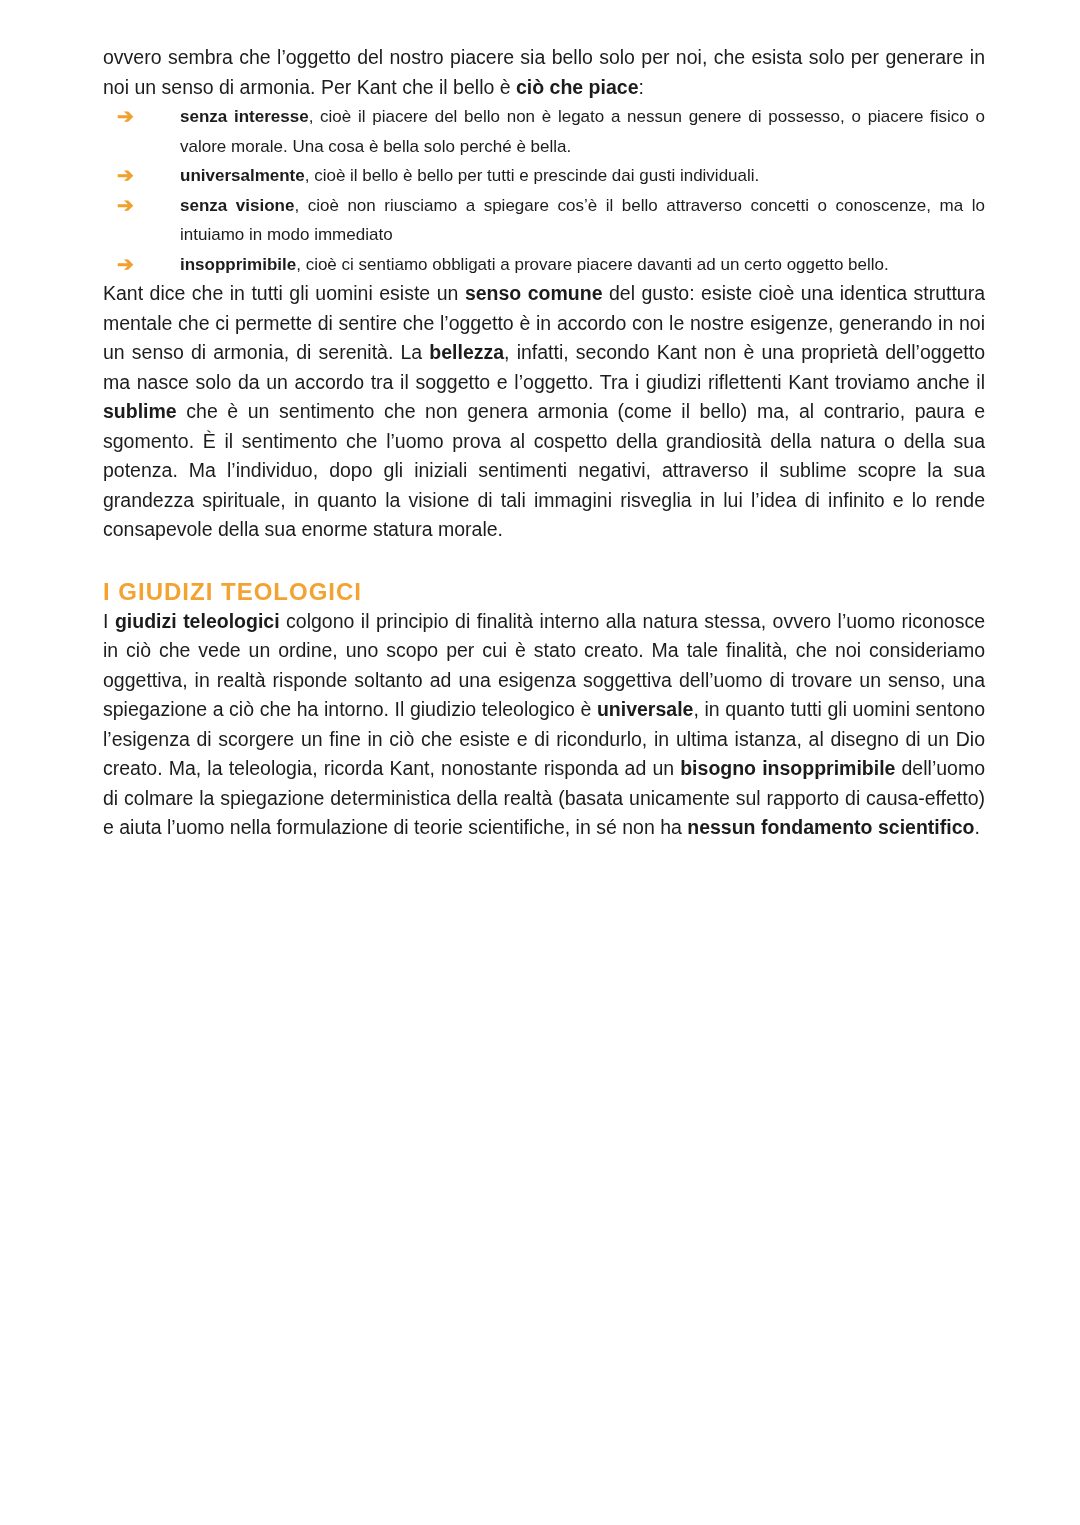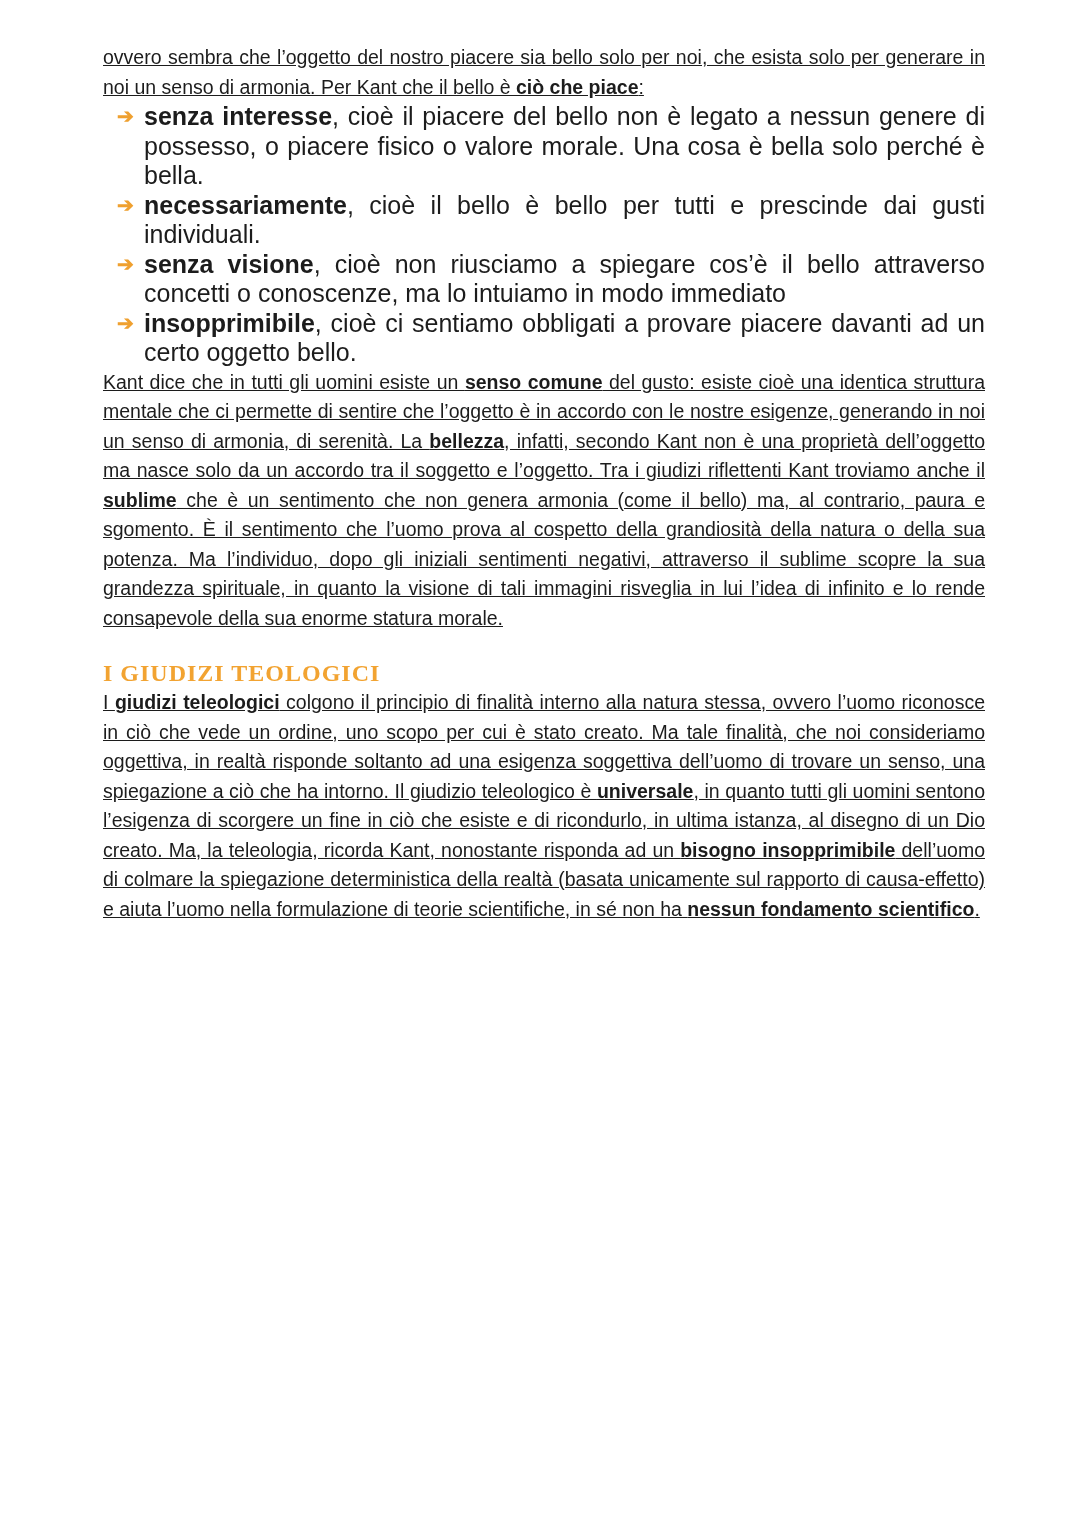--- a/index.html
+++ b/index.html
@@ -21,21 +21,20 @@
     box-sizing:border-box;
     width:1080px;
     height:1525px;
     padding:43px 95px 0 103px;
   }
   .para{
     margin:0;
     font-size:19.5px;
     line-height:29.5px;
     text-align:justify;
-    text-decoration:underline;
   }
   .para b, .li-text b{
     font-weight:bold;
   }
   ul.bullets{
     list-style:none;
     margin:0;
     padding:0;
   }
   ul.bullets li{
@@ -46,49 +45,50 @@
   .arrow{
     flex:0 0 27px;
     width:27px;
     color:var(--accent-orange);
     font-size:20px;
     line-height:29.5px;
     font-weight:bold;
   }
   .li-text{
     flex:1 1 auto;
-    font-size:25px;
+    font-size:17px;
     line-height:29.5px;
     text-align:justify;
+    margin-left:36px;
   }
   h2.section-heading{
-    margin:25px 0 0 0;
+    margin:32px 0 0 0;
     font-size:24px;
     line-height:30px;
     font-weight:bold;
     letter-spacing:1px;
     color:var(--heading-orange);
-    font-family:Liberation Serif, serif;
+    font-family:Liberation Sans, sans-serif;
   }
 </style>
 </head>
 <body>
 
 <div class="page">
 
   <p class="para">ovvero sembra che l’oggetto del nostro piacere sia bello solo per noi, che esista solo per generare in noi un senso di armonia. Per Kant che il bello è <b>ciò che piace</b>:</p>
 
   <ul class="bullets">
     <li>
       <span class="arrow">➔</span>
       <span class="li-text"><b>senza interesse</b>, cioè il piacere del bello non è legato a nessun genere di possesso, o piacere fisico o valore morale. Una cosa è bella solo perché è bella.</span>
     </li>
     <li>
       <span class="arrow">➔</span>
-      <span class="li-text"><b>necessariamente</b>, cioè il bello è bello per tutti e prescinde dai gusti individuali.</span>
+      <span class="li-text"><b>universalmente</b>, cioè il bello è bello per tutti e prescinde dai gusti individuali.</span>
     </li>
     <li>
       <span class="arrow">➔</span>
       <span class="li-text"><b>senza visione</b>, cioè non riusciamo a spiegare cos’è il bello attraverso concetti o conoscenze, ma lo intuiamo in modo immediato</span>
     </li>
     <li>
       <span class="arrow">➔</span>
       <span class="li-text"><b>insopprimibile</b>, cioè ci sentiamo obbligati a provare piacere davanti ad un certo oggetto bello.</span>
     </li>
   </ul>

